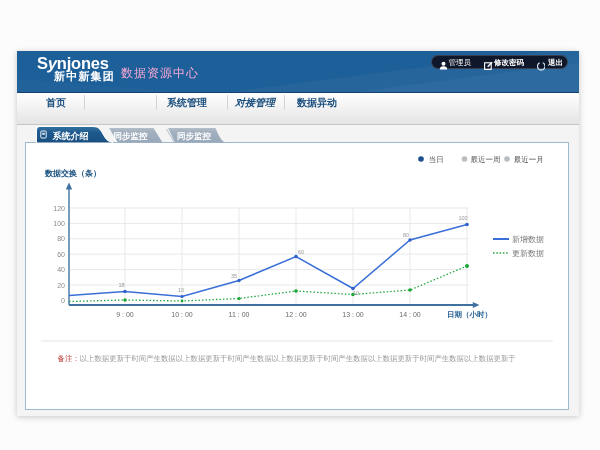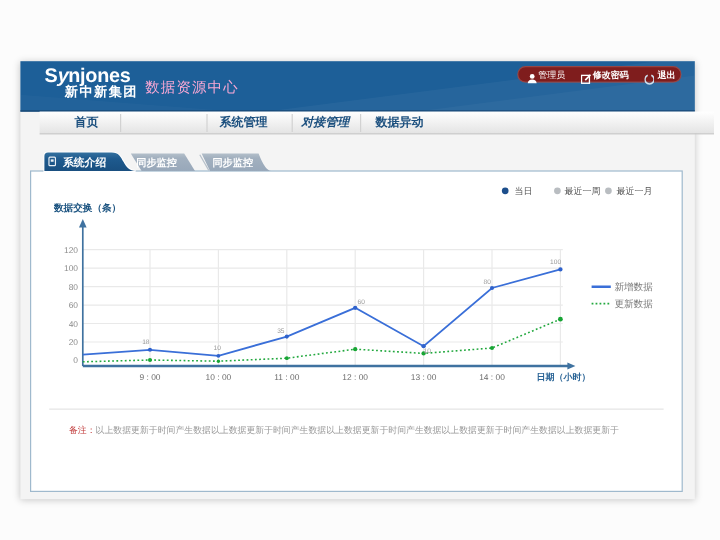--- a/index.html
+++ b/index.html
@@ -5,24 +5,24 @@
   html,body{margin:0;padding:0;}
   body{width:600px;height:450px;background:#fcfcfc;font-family:"Liberation Sans",sans-serif;position:relative;overflow:hidden;}
   .win{position:absolute;left:17px;top:51px;width:562px;height:365px;background:#f4f4f4;
        box-shadow:0 1px 6px rgba(0,0,0,0.22);}
   .hdr{position:absolute;left:0;top:0;width:562px;height:41px;background:#1d5f98;overflow:hidden;
        border-bottom:1px solid #15426d;}
   .logo{position:absolute;left:20px;top:3px;color:#fff;font-size:16.5px;letter-spacing:-0.2px;font-weight:bold;}
   .logo .y{display:inline-block;transform:skewX(-12deg);}
   .logo2{position:absolute;left:37px;top:18px;color:#fff;font-size:11px;font-weight:bold;letter-spacing:1.2px;}
   .title{position:absolute;left:104px;top:14px;color:#f9a8d4;font-size:12px;letter-spacing:1px;}
-  .pill{position:absolute;left:414px;top:4px;width:137px;height:14px;background:#7f1d1d;border-radius:8px;
+  .pill{position:absolute;left:414px;top:4px;width:137px;height:14px;background:#0f172a;border-radius:8px;
         border:1px solid rgba(255,255,255,0.18);box-sizing:border-box;text-align:center;}
   .pitem{position:absolute;top:0;height:13px;line-height:13px;color:#fff;font-size:7.5px;}
-  .nav{position:absolute;left:16px;top:42px;width:562px;height:19px;
+  .nav{position:absolute;left:0;top:42px;width:562px;height:32px;
        background:linear-gradient(#ffffff,#e4e4e4);border-bottom:1px solid #c6c6c6;box-sizing:border-box;}
   .nitem{position:absolute;top:3px;height:13px;line-height:13px;font-size:10px;font-weight:bold;color:#1b4f7e;}
   .nsep{position:absolute;top:2px;height:15px;width:1px;background:#d2d2d2;}
   svg text{font-family:"Liberation Sans",sans-serif;}
 </style>
 </head>
 <body>
 <div class="win">
   <div class="hdr">
     <svg style="position:absolute;left:0;top:0" width="562" height="42" viewBox="0 0 562 42">

